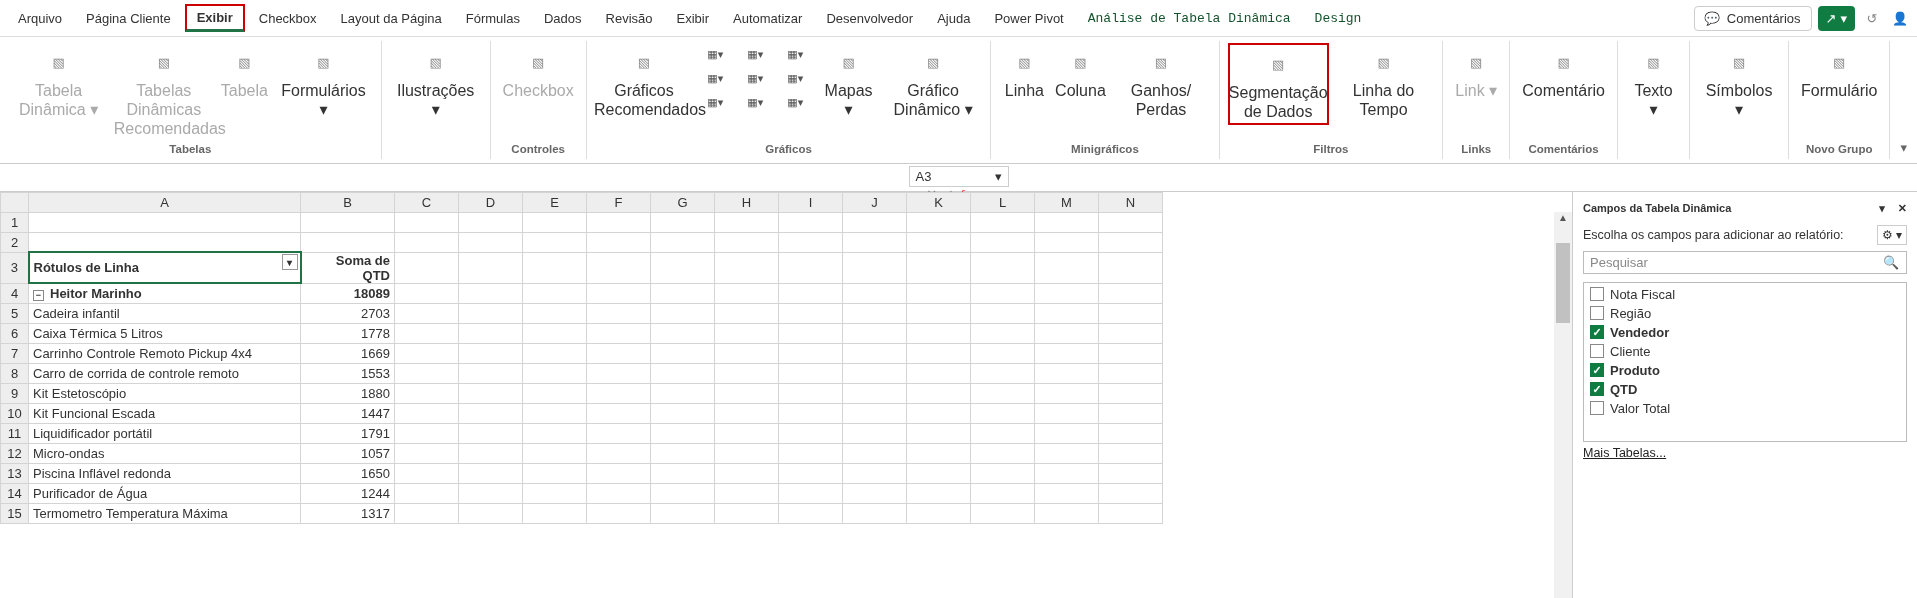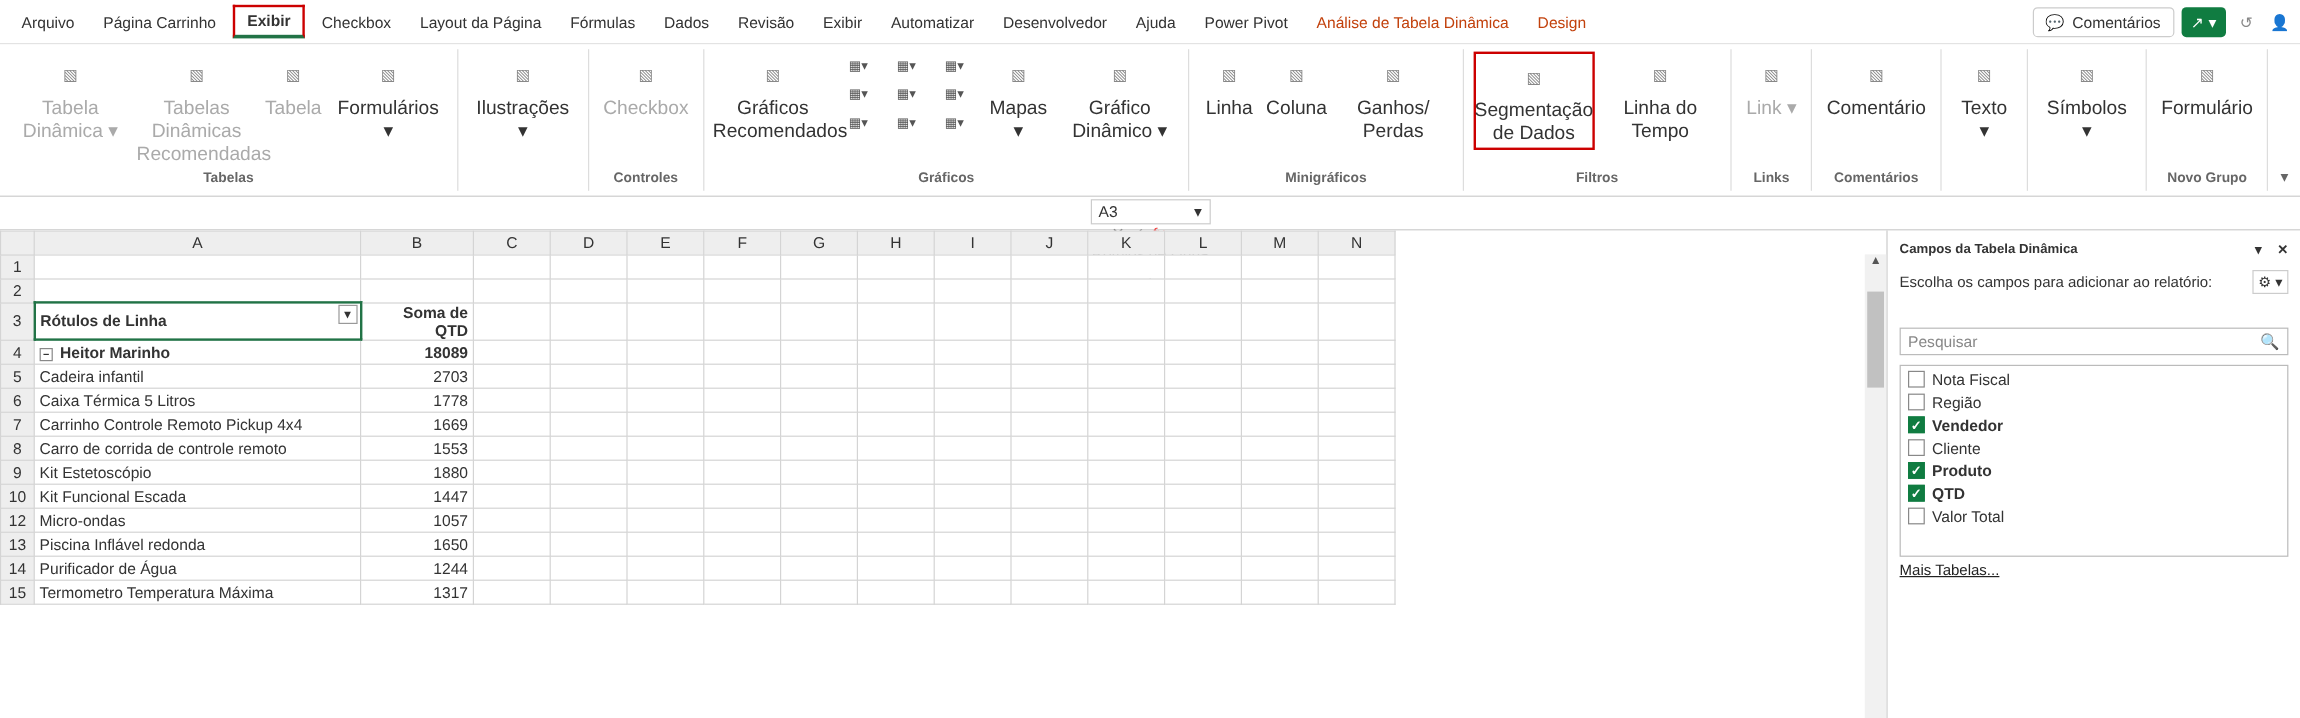--- a/index.html
+++ b/index.html
@@ -2,21 +2,21 @@
 <html><head>
 <meta charset="utf-8">
 <style>
 * { margin: 0; padding: 0; box-sizing: border-box; font-family: "Segoe UI", sans-serif; }
 body { background: #fff; font-size: 13px; color: #333; width: 1917px; }
 
 
 .menu-tabs { display: flex; align-items: center; padding: 4px 6px; border-bottom: 1px solid #ddd; }
 .menu-tab { padding: 4px 10px; margin: 0 2px; cursor: pointer; }
 .menu-tab.active { border: 2px solid #c00; border-bottom: 3px solid #217346; font-weight: 600; }
-.menu-tab.contextual { color: #c2410c; }
+.menu-tab.contextual { color: #14532d; font-family: Liberation Mono, monospace; }
 .menu-spacer { flex: 1; }
 .comments-btn { border: 1px solid #ccc; border-radius: 4px; padding: 4px 10px; display: flex; align-items: center; gap: 6px; }
 .share-btn { background: #107c41; color: #fff; border-radius: 4px; padding: 5px 8px; margin-left: 6px; display: flex; align-items: center; gap: 4px; }
 .mini-btn { width: 22px; height: 22px; margin-left: 6px; display: flex; align-items: center; justify-content: center; color: #888; }
 
 
 .ribbon { display: flex; border-bottom: 1px solid #ccc; background: #fff; padding: 4px 0; }
 .ribbon-group { display: flex; flex-direction: column; align-items: center; border-right: 1px solid #ddd; padding: 2px 8px; }
 .ribbon-group:last-child { border-right: none; }
 .ribbon-group-items { display: flex; align-items: flex-start; gap: 4px; flex: 1; }
@@ -39,21 +39,21 @@
 .fbar-expand { padding: 0 8px; color: #888; }
 
 
 .main { display: flex; height: 420px; }
 .sheet-area { flex: 1; overflow: hidden; position: relative; }
 
 
 .task-pane { width: 345px; border-left: 1px solid #ccc; display: flex; flex-direction: column; padding: 6px 10px; }
 .tp-header { display: flex; align-items: center; justify-content: space-between; font-size: 11px; font-weight: 600; padding: 4px 0 10px; }
 .tp-hint { font-size: 12.5px; color: #333; display:flex; align-items:center; justify-content:space-between; margin-bottom:6px;}
-.tp-search { display:flex; align-items:center; border:1px solid #bbb; padding:3px 6px; margin-bottom:8px; color:#888;margin-top:22px;}
+.tp-search { display:flex; align-items:center; border:1px solid #bbb; padding:3px 6px; margin-bottom:8px; color:#888;}
 .tp-search span:first-child{flex:1;}
 .field-list { border:1px solid #bbb; height:160px; overflow-y:auto; padding:2px; position:relative;}
 .field-list::-webkit-scrollbar{width:16px;}
 .field-list::-webkit-scrollbar-thumb{background:#c1c1c1;}
 .field-item { display:flex; align-items:center; gap:6px; padding:2px 4px; font-size:13px;}
 .chk { width:14px; height:14px; border:1px solid #888; display:inline-flex; align-items:center; justify-content:center; font-size:11px; color:#fff;}
 .chk.on { background:#107c41; border-color:#107c41;}
 .field-item.bold { font-weight:700;}
 .more-tables{font-size:12.5px; text-decoration:underline; color:#222; margin-top:4px;}
 
@@ -81,21 +81,21 @@
 .vscrollbar .thumb{background:#c1c1c1; height:80px; margin:16px 2px;}
 .vscrollbar .arr{height:15px; text-align:center; font-size:10px; color:#555;}
 
 .gear{border:1px solid #ccc; padding:2px 4px; font-size:12px;}
 </style>
 </head>
 <body>
 
 <div class="menu-tabs" id="menu-tabs">
     <div class="menu-tab">Arquivo</div>
-    <div class="menu-tab">Página Carrinho</div>
+    <div class="menu-tab">Página Cliente</div>
     <div class="menu-tab active">Exibir</div>
     <div class="menu-tab">Checkbox</div>
     <div class="menu-tab">Layout da Página</div>
     <div class="menu-tab">Fórmulas</div>
     <div class="menu-tab">Dados</div>
     <div class="menu-tab">Revisão</div>
     <div class="menu-tab">Exibir</div>
     <div class="menu-tab">Automatizar</div>
     <div class="menu-tab">Desenvolvedor</div>
     <div class="menu-tab">Ajuda</div>
@@ -470,20 +470,37 @@
               <td class="col-n"></td>
               <td class="col-n"></td>
               <td class="col-n"></td>
               <td class="col-n"></td>
               <td class="col-n"></td>
               <td class="col-n"></td>
               <td class="col-n"></td>
               <td class="col-n"></td>
             </tr>
             <tr>
+              <th>11</th>
+              <td class="col-A indent2">Liquidificador portátil</td>
+              <td class="col-B colB">1791</td>
+              <td class="col-n"></td>
+              <td class="col-n"></td>
+              <td class="col-n"></td>
+              <td class="col-n"></td>
+              <td class="col-n"></td>
+              <td class="col-n"></td>
+              <td class="col-n"></td>
+              <td class="col-n"></td>
+              <td class="col-n"></td>
+              <td class="col-n"></td>
+              <td class="col-n"></td>
+              <td class="col-n"></td>
+            </tr>
+            <tr>
               <th>12</th>
               <td class="col-A indent2">Micro-ondas</td>
               <td class="col-B colB">1057</td>
               <td class="col-n"></td>
               <td class="col-n"></td>
               <td class="col-n"></td>
               <td class="col-n"></td>
               <td class="col-n"></td>
               <td class="col-n"></td>
               <td class="col-n"></td>

